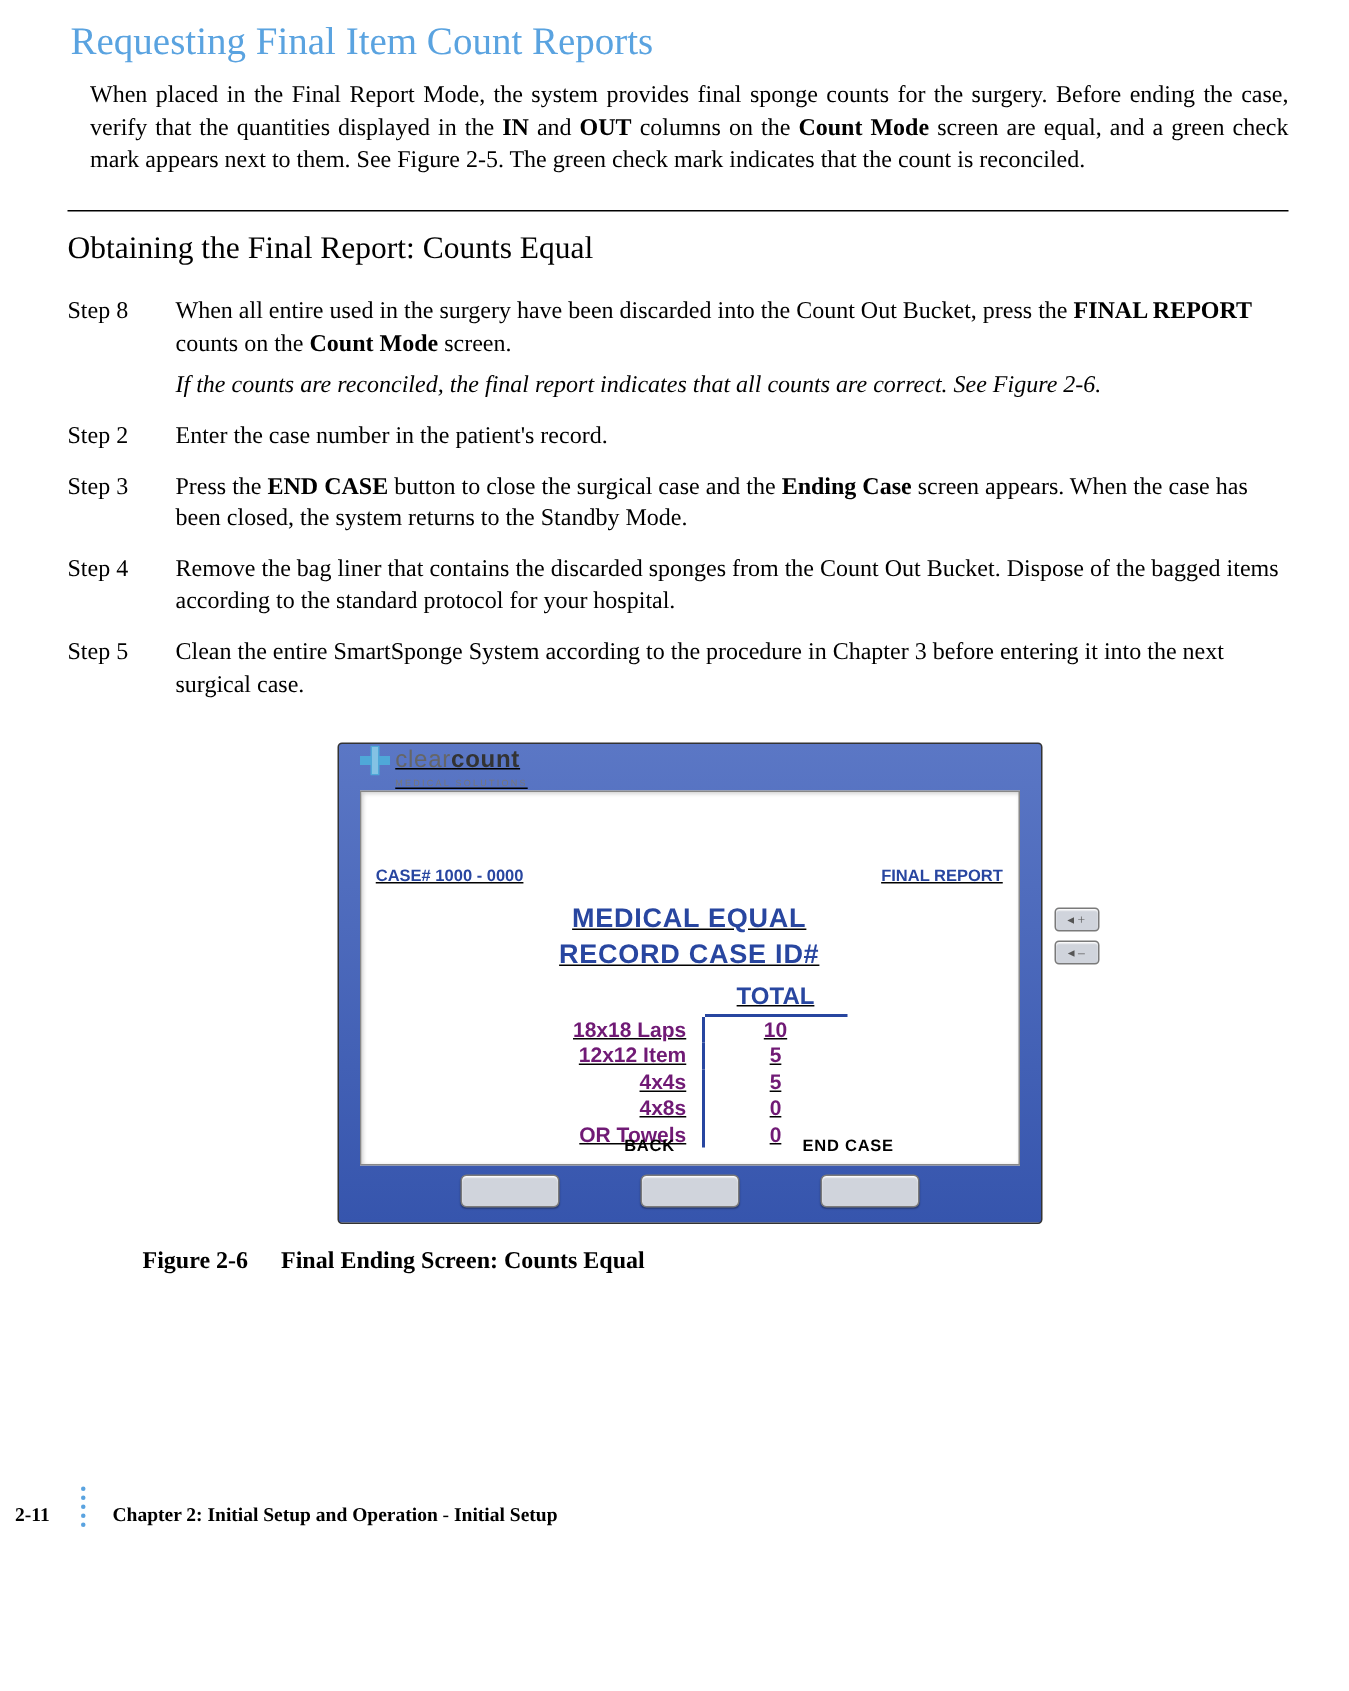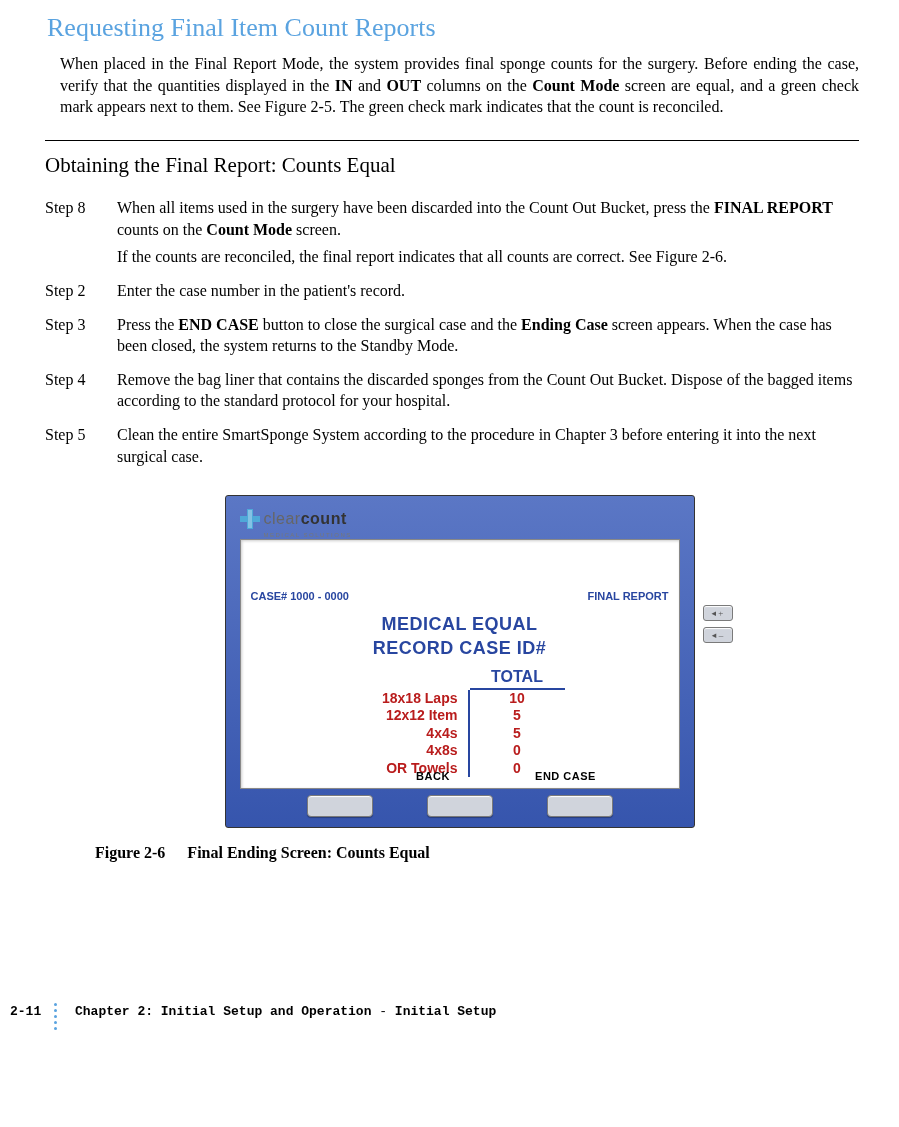--- a/index.html
+++ b/index.html
@@ -33,29 +33,30 @@
   .h2 {
     font-size: 21px;
     font-weight: 400;
     margin-left: -15px;
     margin-bottom: 18px;
   }
   .steps { margin-left: -15px; }
   .step-row { display: flex; margin-bottom: 12px; }
   .step-label { flex: 0 0 72px; }
   .step-body { flex: 1; }
-  .step-sub { margin-top: 6px; }
+  .step-sub { margin-top: 6px; font-style: italic; }
   .figure-wrap { margin: 28px 0 12px 0; display: flex; flex-direction: column; align-items: center; }
   .device {
     width: 470px;
     background: linear-gradient(#5b77c5, #3655ad);
     border: 1px solid #333;
     border-radius: 3px;
-    padding: 12px 14px 10px 14px;
+    padding: 0 14px 10px 14px;
     font-family: Arial, Helvetica, sans-serif;
+    text-decoration: underline;
   }
   .brand { display: flex; align-items: center; gap: 4px; margin-bottom: 4px; }
   .brand-icon { width: 20px; height: 20px; }
   .brand-icon svg { display: block; }
   .brand-text { font-size: 16px; letter-spacing: .5px; }
   .brand-clear { color: #666; font-weight: 400; }
   .brand-count { color: #333; font-weight: 700; }
   .brand-sub { font-size: 6px; color: #777; letter-spacing: 1.5px; margin-left: 24px; margin-top: -3px; }
   .lcd {
     background: #fff;
@@ -67,21 +68,21 @@
     box-shadow: inset 1px 1px 3px rgba(0,0,0,.2);
   }
   .lcd-top { display: flex; justify-content: space-between; font-size: 11px; color: #2846a0; font-weight: 700; margin-top: 43px; }
   .lcd-top span { position: relative; }
   .lcd-title1 { text-align: center; color: #2846a0; font-size: 18px; font-weight: 700; margin-top: 8px; letter-spacing: .5px; }
   .lcd-title2 { text-align: center; color: #2846a0; font-size: 18px; font-weight: 700; margin-top: 0; letter-spacing: .5px; }
   .lcd-table { margin: 6px auto 0 auto; width: 210px; }
   .lcd-table-head { display:flex; }
   .lcd-table-head .c1 { width: 115px; }
   .lcd-table-head .c2 { width: 95px; text-align: center; color: #2846a0; font-size: 16px; font-weight: 700; border-bottom: 2px solid #2846a0; }
-  .lcd-row { display: flex; font-size: 14px; color: #b91c1c; font-weight: 700; line-height: 1.25; }
+  .lcd-row { display: flex; font-size: 14px; color: #701a75; font-weight: 700; line-height: 1.25; }
   .lcd-row .c1 { width: 115px; text-align: right; padding-right: 10px; border-right: 2px solid #2846a0; }
   .lcd-row .c2 { width: 95px; text-align: center; }
   .lcd-bottom { position: absolute; bottom: 4px; left: 0; right: 0; display: flex; justify-content: space-around; padding: 0 40px; font-size: 11px; font-weight: 700; color: #000; letter-spacing: .5px; }
   .lcd-bottom span { position: relative; }
   .phys-bar { display: flex; justify-content: space-around; padding: 6px 40px 0 40px; }
   .phys-btn {
     width: 66px; height: 22px; background: #d0d4dc; border: 1px solid #7a7a7a;
     border-radius: 4px; box-shadow: inset 0 1px 1px #fff, 0 1px 1px rgba(0,0,0,.3);
   }
   .side-btns { position: absolute; right: -38px; top: 110px; display: flex; flex-direction: column; gap: 6px; }
@@ -95,22 +96,22 @@
     font-weight: 700;
     font-size: 16px;
     margin-top: 14px;
     align-self: flex-start;
     margin-left: 35px;
   }
   .caption .gap { display:inline-block; width: 22px; }
   .footer {
     margin-top: 140px;
     display: flex;
-    align-items: flex-start;
-    font-family: Liberation Mono, monospace;
+    align-items: flex-end;
+    font-family: Liberation Serif, serif;
     font-size: 13px;
     font-weight: 700;
   }
   .footer-page { width: 46px; color: #000; margin-left: -50px; }
   .footer-dots { display: flex; flex-direction: column; gap: 3px; margin-right: 18px; margin-left: -2px;}
   .footer-dots i { width: 3px; height: 3px; background: #5aa3e0; border-radius: 50%; display: block; }
   .footer-text .sep { font-weight: 400; }
 </style>
 </head>
 <body>
@@ -123,21 +124,21 @@
 
 <hr class="rule">
 
 <h2 class="h2">Obtaining the Final Report: Counts Equal</h2>
 
 <div class="steps">
 
   <div class="step-row">
     <div class="step-label">Step 8</div>
     <div class="step-body">
-      <span>When all items used in the surgery have been discarded into the Count Out Bucket, press the </span><span class="bold">FINAL REPORT</span><span> counts on the </span><span class="bold">Count Mode</span><span> screen.</span>
+      <span>When all entire used in the surgery have been discarded into the Count Out Bucket, press the </span><span class="bold">FINAL REPORT</span><span> counts on the </span><span class="bold">Count Mode</span><span> screen.</span>
       <div class="step-sub">If the counts are reconciled, the final report indicates that all counts are correct. See Figure 2-6.</div>
     </div>
   </div>
 
   <div class="step-row">
     <div class="step-label">Step 2</div>
     <div class="step-body">
       <span>Enter the case number in the patient's record.</span>
     </div>
   </div>

